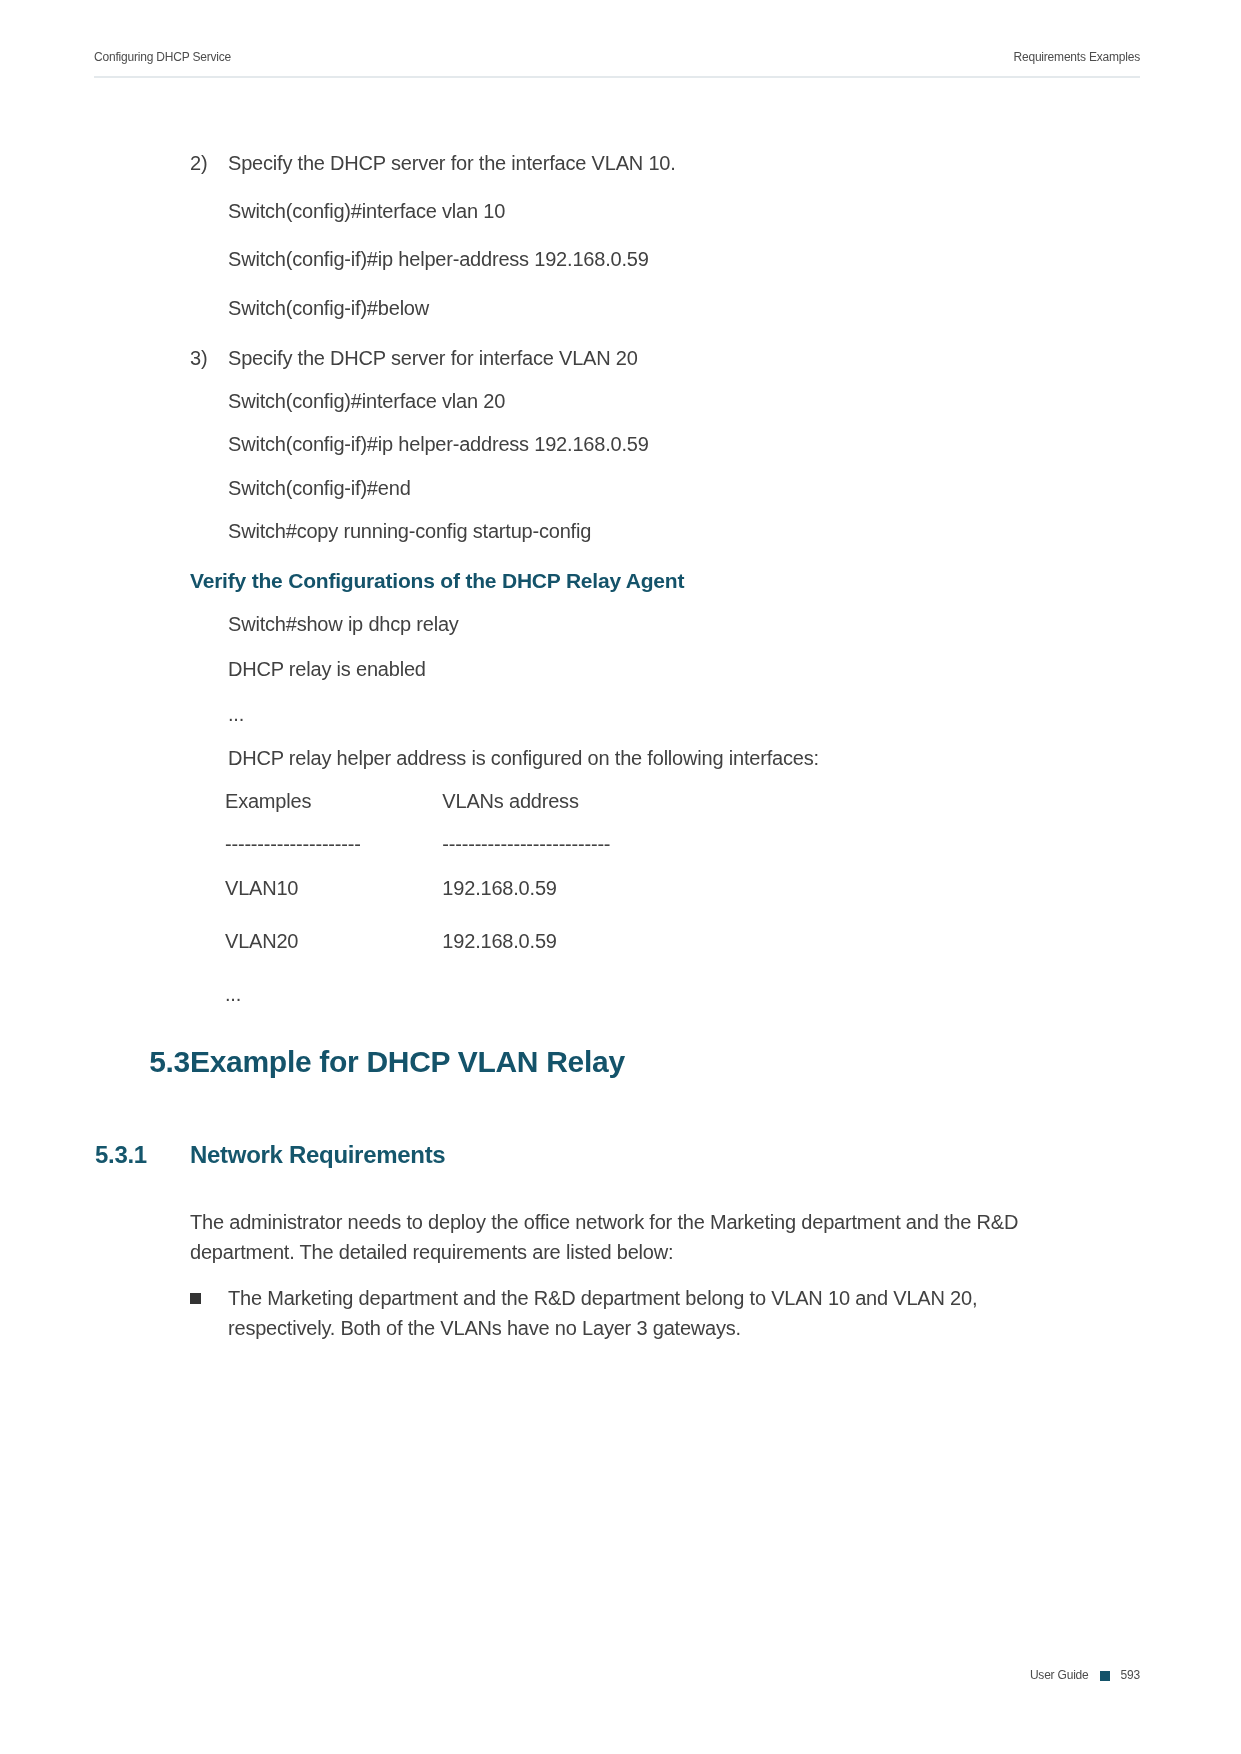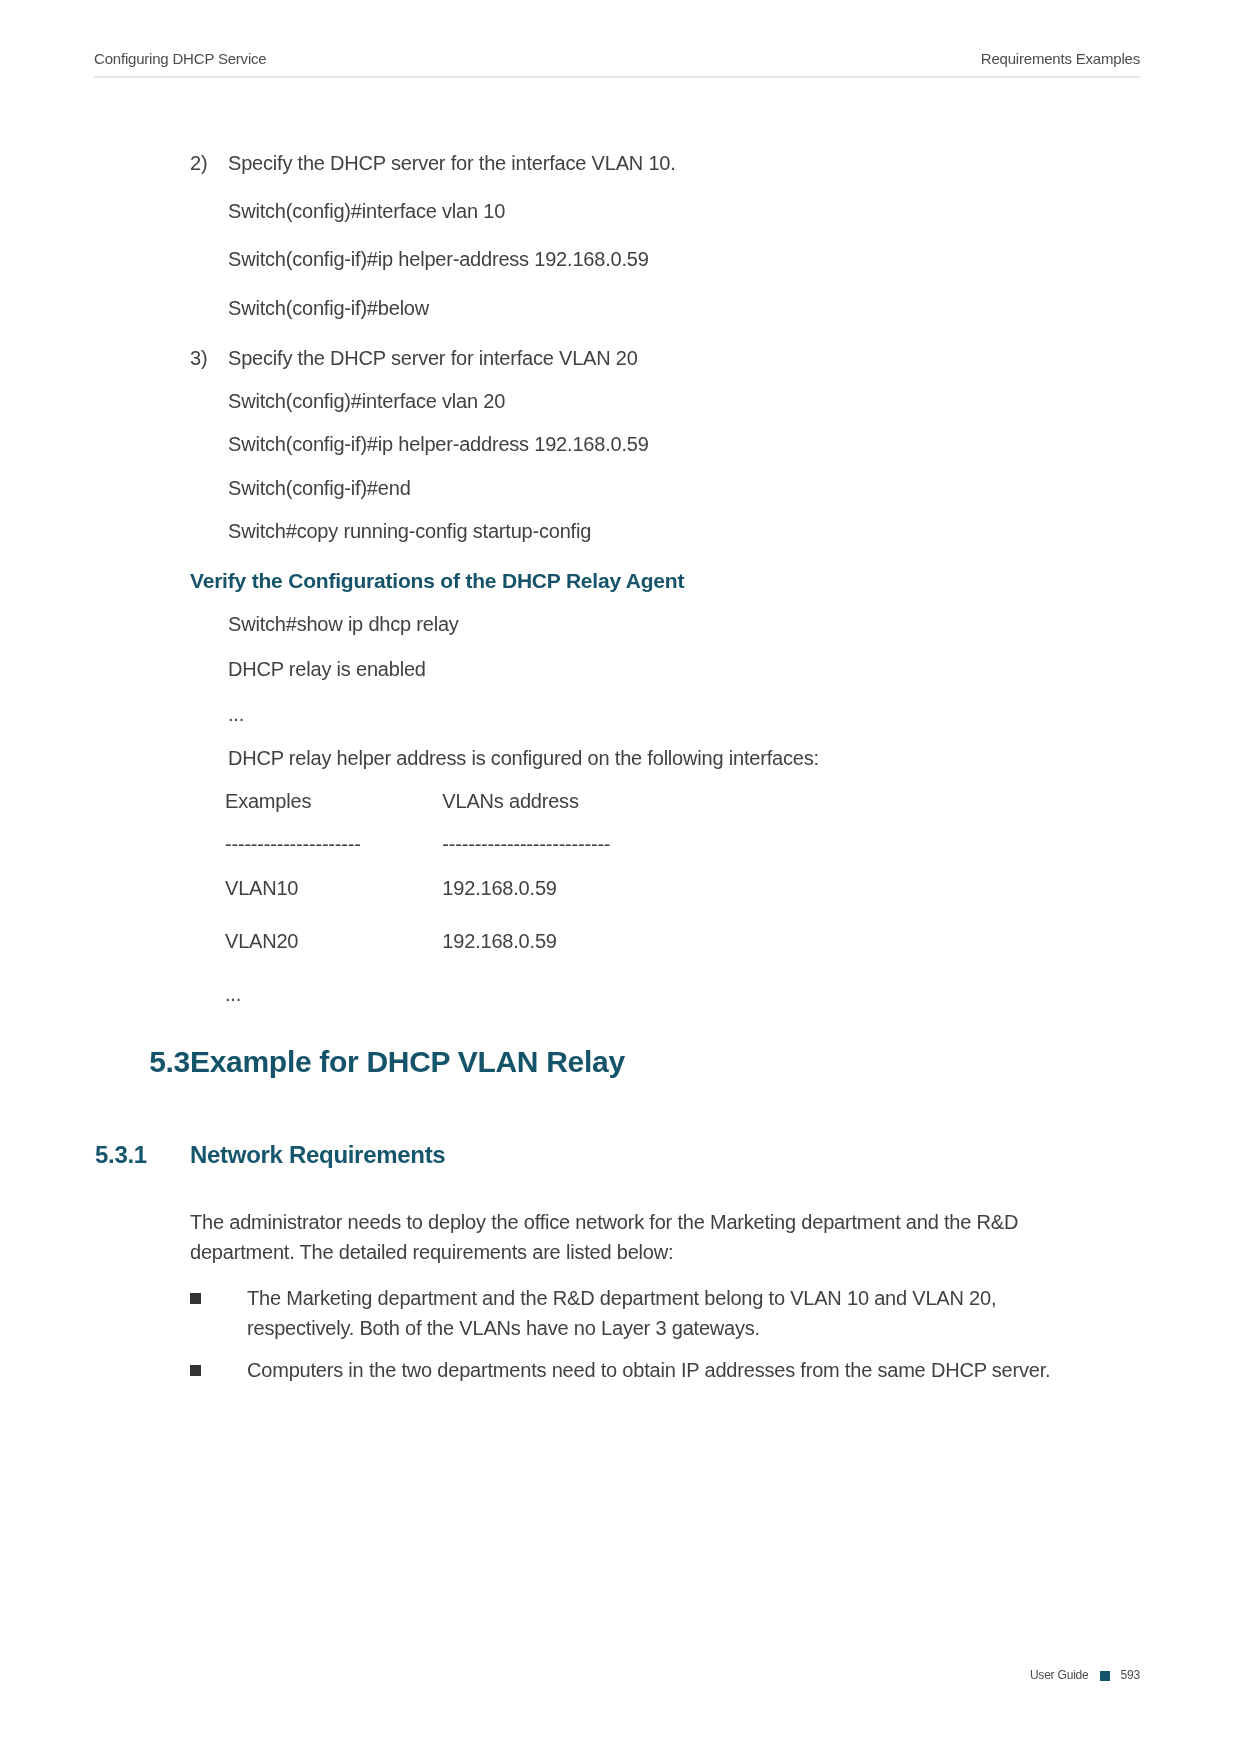--- a/index.html
+++ b/index.html
@@ -10,21 +10,21 @@
     background:#ffffff;
     font-family:"Liberation Sans", sans-serif;
     color:#414141;
     letter-spacing:-0.2px;
     overflow:hidden;
   }
   
   .running-header {
     position:absolute; top:50px; left:94px; right:101px;
     display:flex; justify-content:space-between;
-    font-size:15px; color:#4c4c4c;
+    font-size:12px; color:#4c4c4c;
   }
   .header-rule {
     position:absolute; top:76px; left:94px; right:101px;
     height:2px; background:#e4e9ec;
   }
   
   .main { position:absolute; top:152px; left:0; right:0; font-size:20px; line-height:23px; }
   .step-row { margin-left:190px; display:flex; }
   .step-num { width:38px; flex:none; }
   .cmd { margin-left:228px; }
@@ -41,21 +41,21 @@
     font-size:30px; line-height:38px; letter-spacing:-0.3px;text-align:right;
   }
   .sec-heading .sec-num { width:95px; flex:none; }
   .sub-heading {
     margin-left:95px; display:flex;
     font-weight:bold; color:#15566c;
     font-size:24px; line-height:30px; letter-spacing:-0.3px;
   }
   .sub-heading .sec-num { width:95px; flex:none; }
   .intro { margin-left:190px; max-width:900px; line-height:30px; }
-  .bullet { margin-left:190px; display:flex;gap:19px; }
+  .bullet { margin-left:190px; display:flex; }
   .bullet .sq {
     flex:none; width:11px; height:11px; background:#333333;
     margin:10px 0 0 0;
   }
   .bullet .btxt { margin-left:27px; max-width:820px; line-height:30px; }
   
   .g12{margin-bottom:12px}.g16{margin-bottom:16px}.g19{margin-bottom:19px}
   .g20{margin-bottom:20px}.g21{margin-bottom:21px}.g22{margin-bottom:22px}
   .g25{margin-bottom:25px}.g26{margin-bottom:26px}.g27{margin-bottom:27px}
   .g30{margin-bottom:30px}.g37{margin-bottom:37px}.g59{margin-bottom:59px}
@@ -130,24 +130,20 @@
       <span class="sec-num">5.3.1</span>
       <span>Network Requirements</span>
     </div>
 
     <p class="intro g16" style="margin-top:0;">The administrator needs to deploy the office network for the Marketing department and the R&amp;D department. The detailed requirements are listed below:</p>
 
     <div class="bullet g12">
       <span class="sq"></span>
       <span class="btxt">The Marketing department and the R&amp;D department belong to VLAN 10 and VLAN 20, respectively. Both of the VLANs have no Layer 3 gateways.</span>
     </div>
-    <div class="bullet">
-      <span class="sq"></span>
-      <span class="btxt">Computers in the two departments need to obtain IP addresses from the same DHCP server.</span>
-    </div>
 
   </div>
 
   <div class="running-footer">
     <span>User Guide</span>
     <span class="footer-sq"></span>
     <span>593</span>
   </div>
 
 </div>

